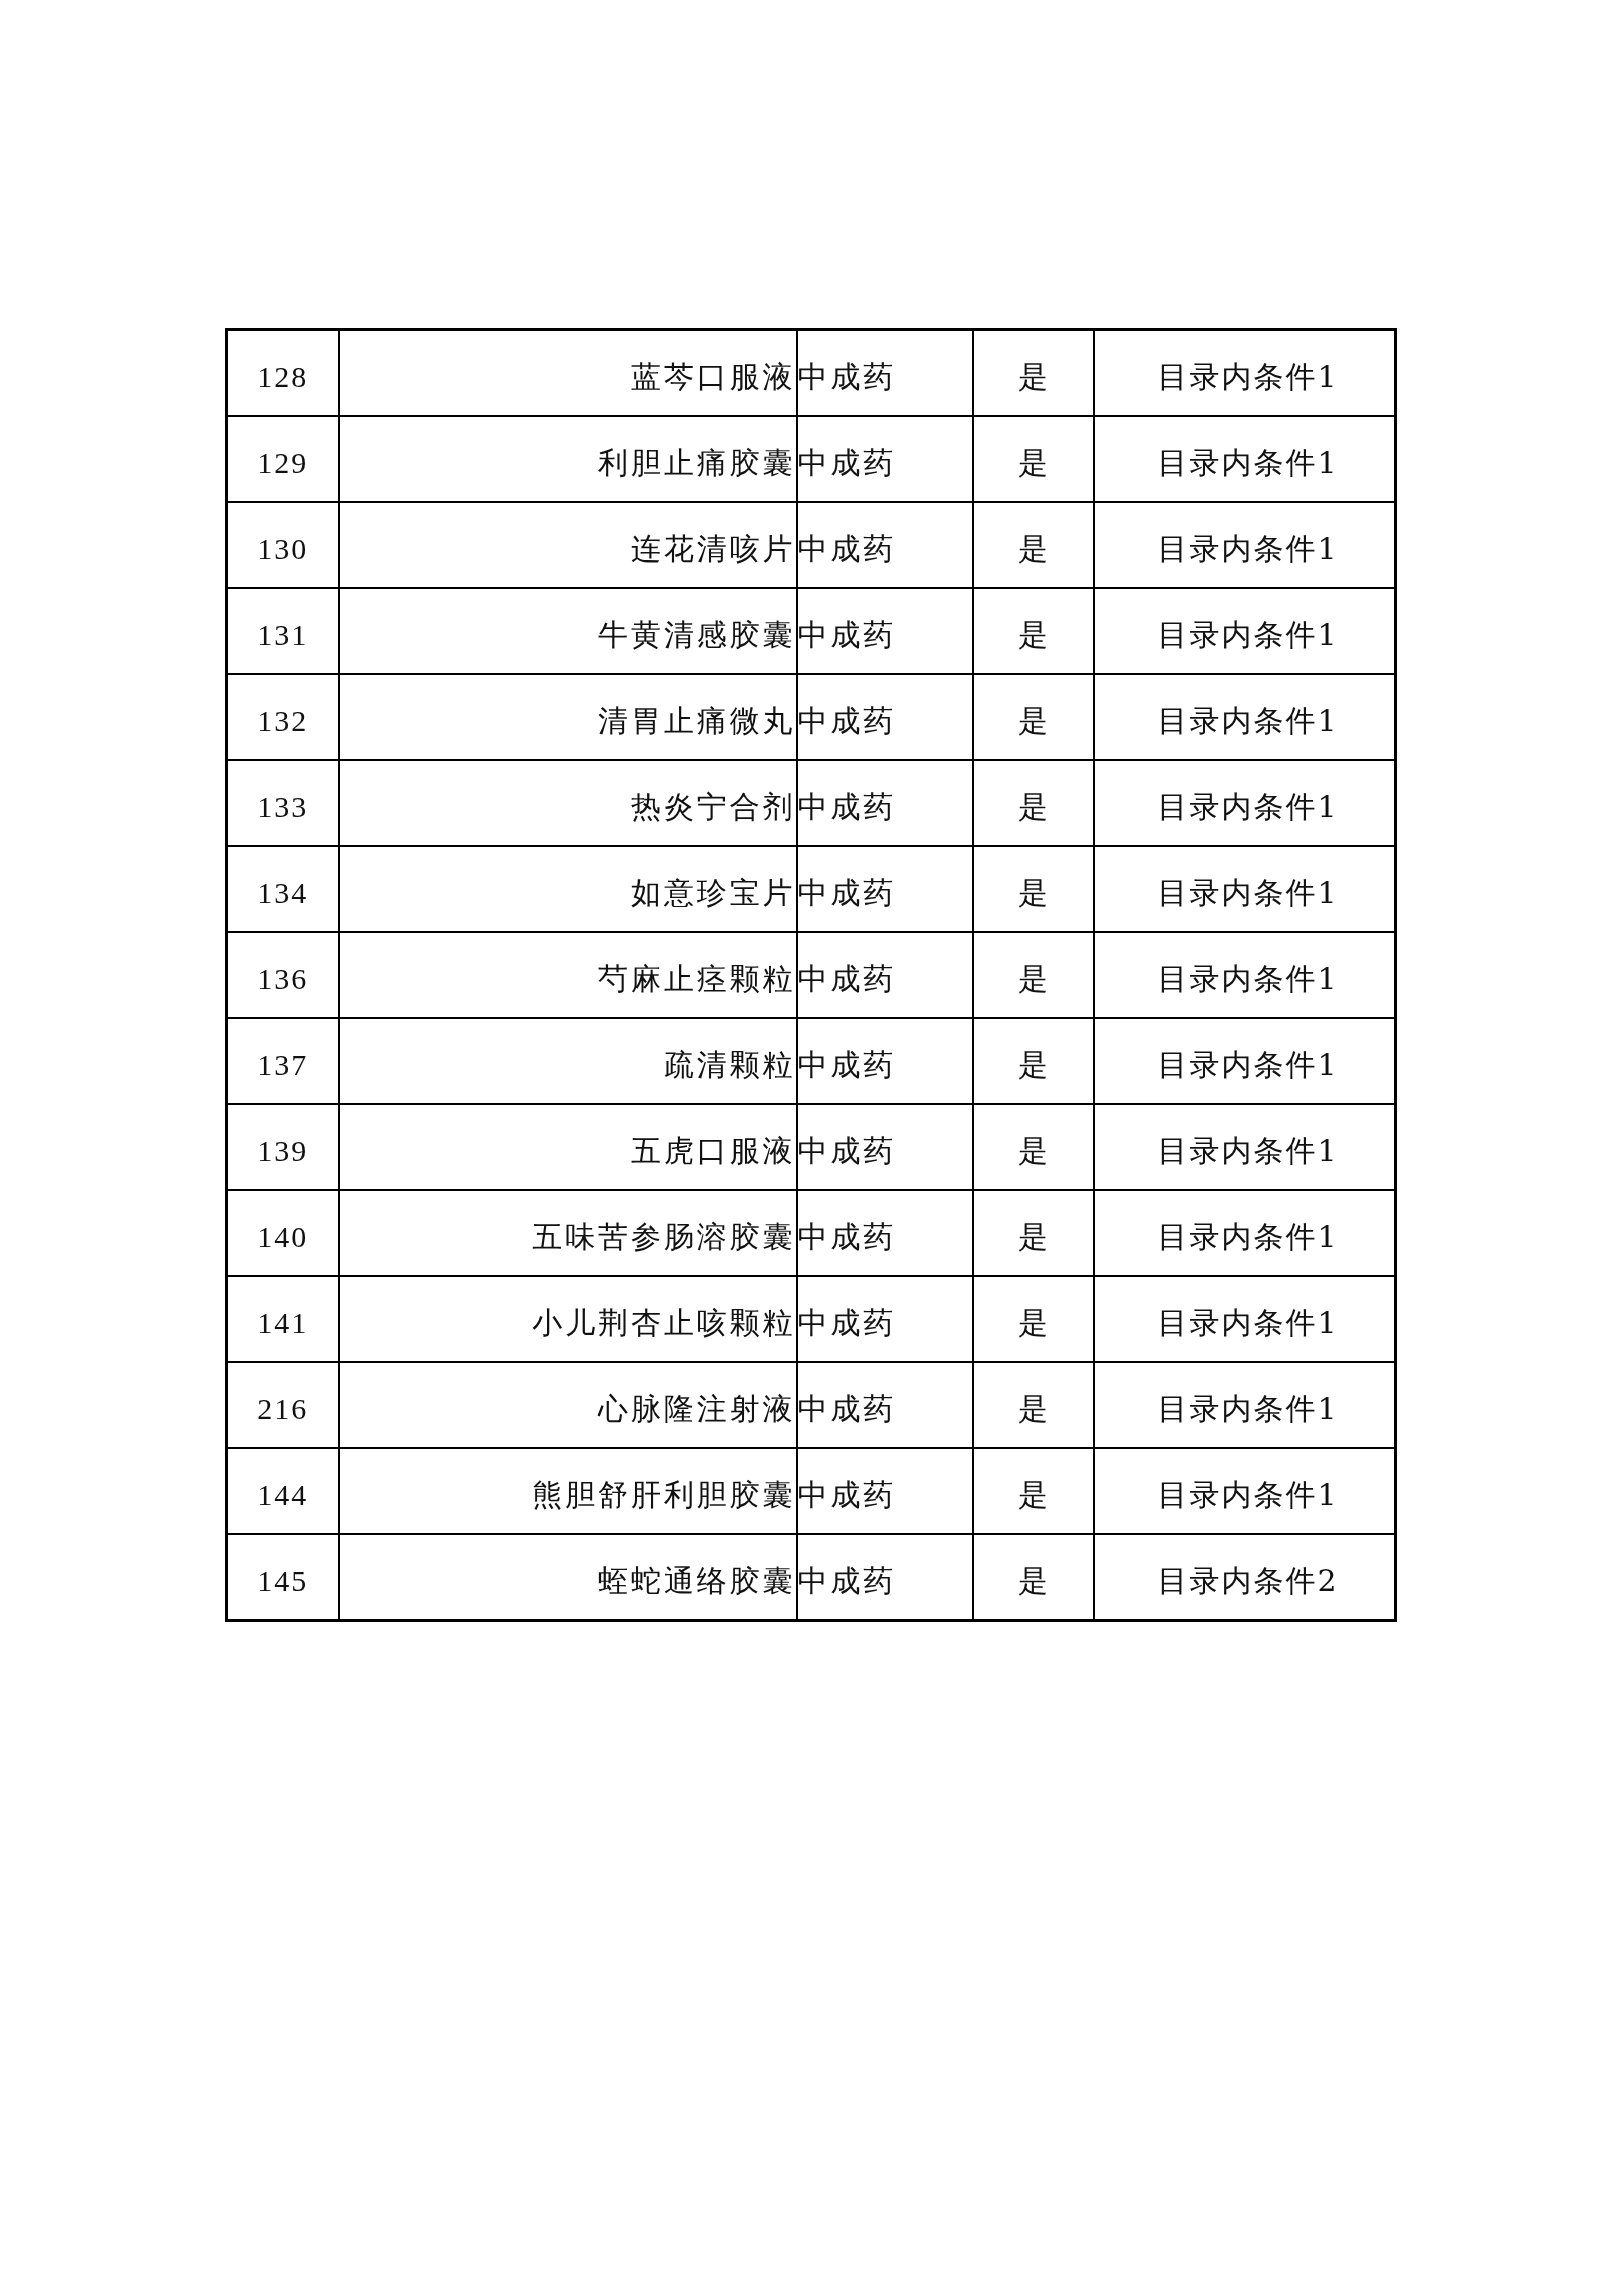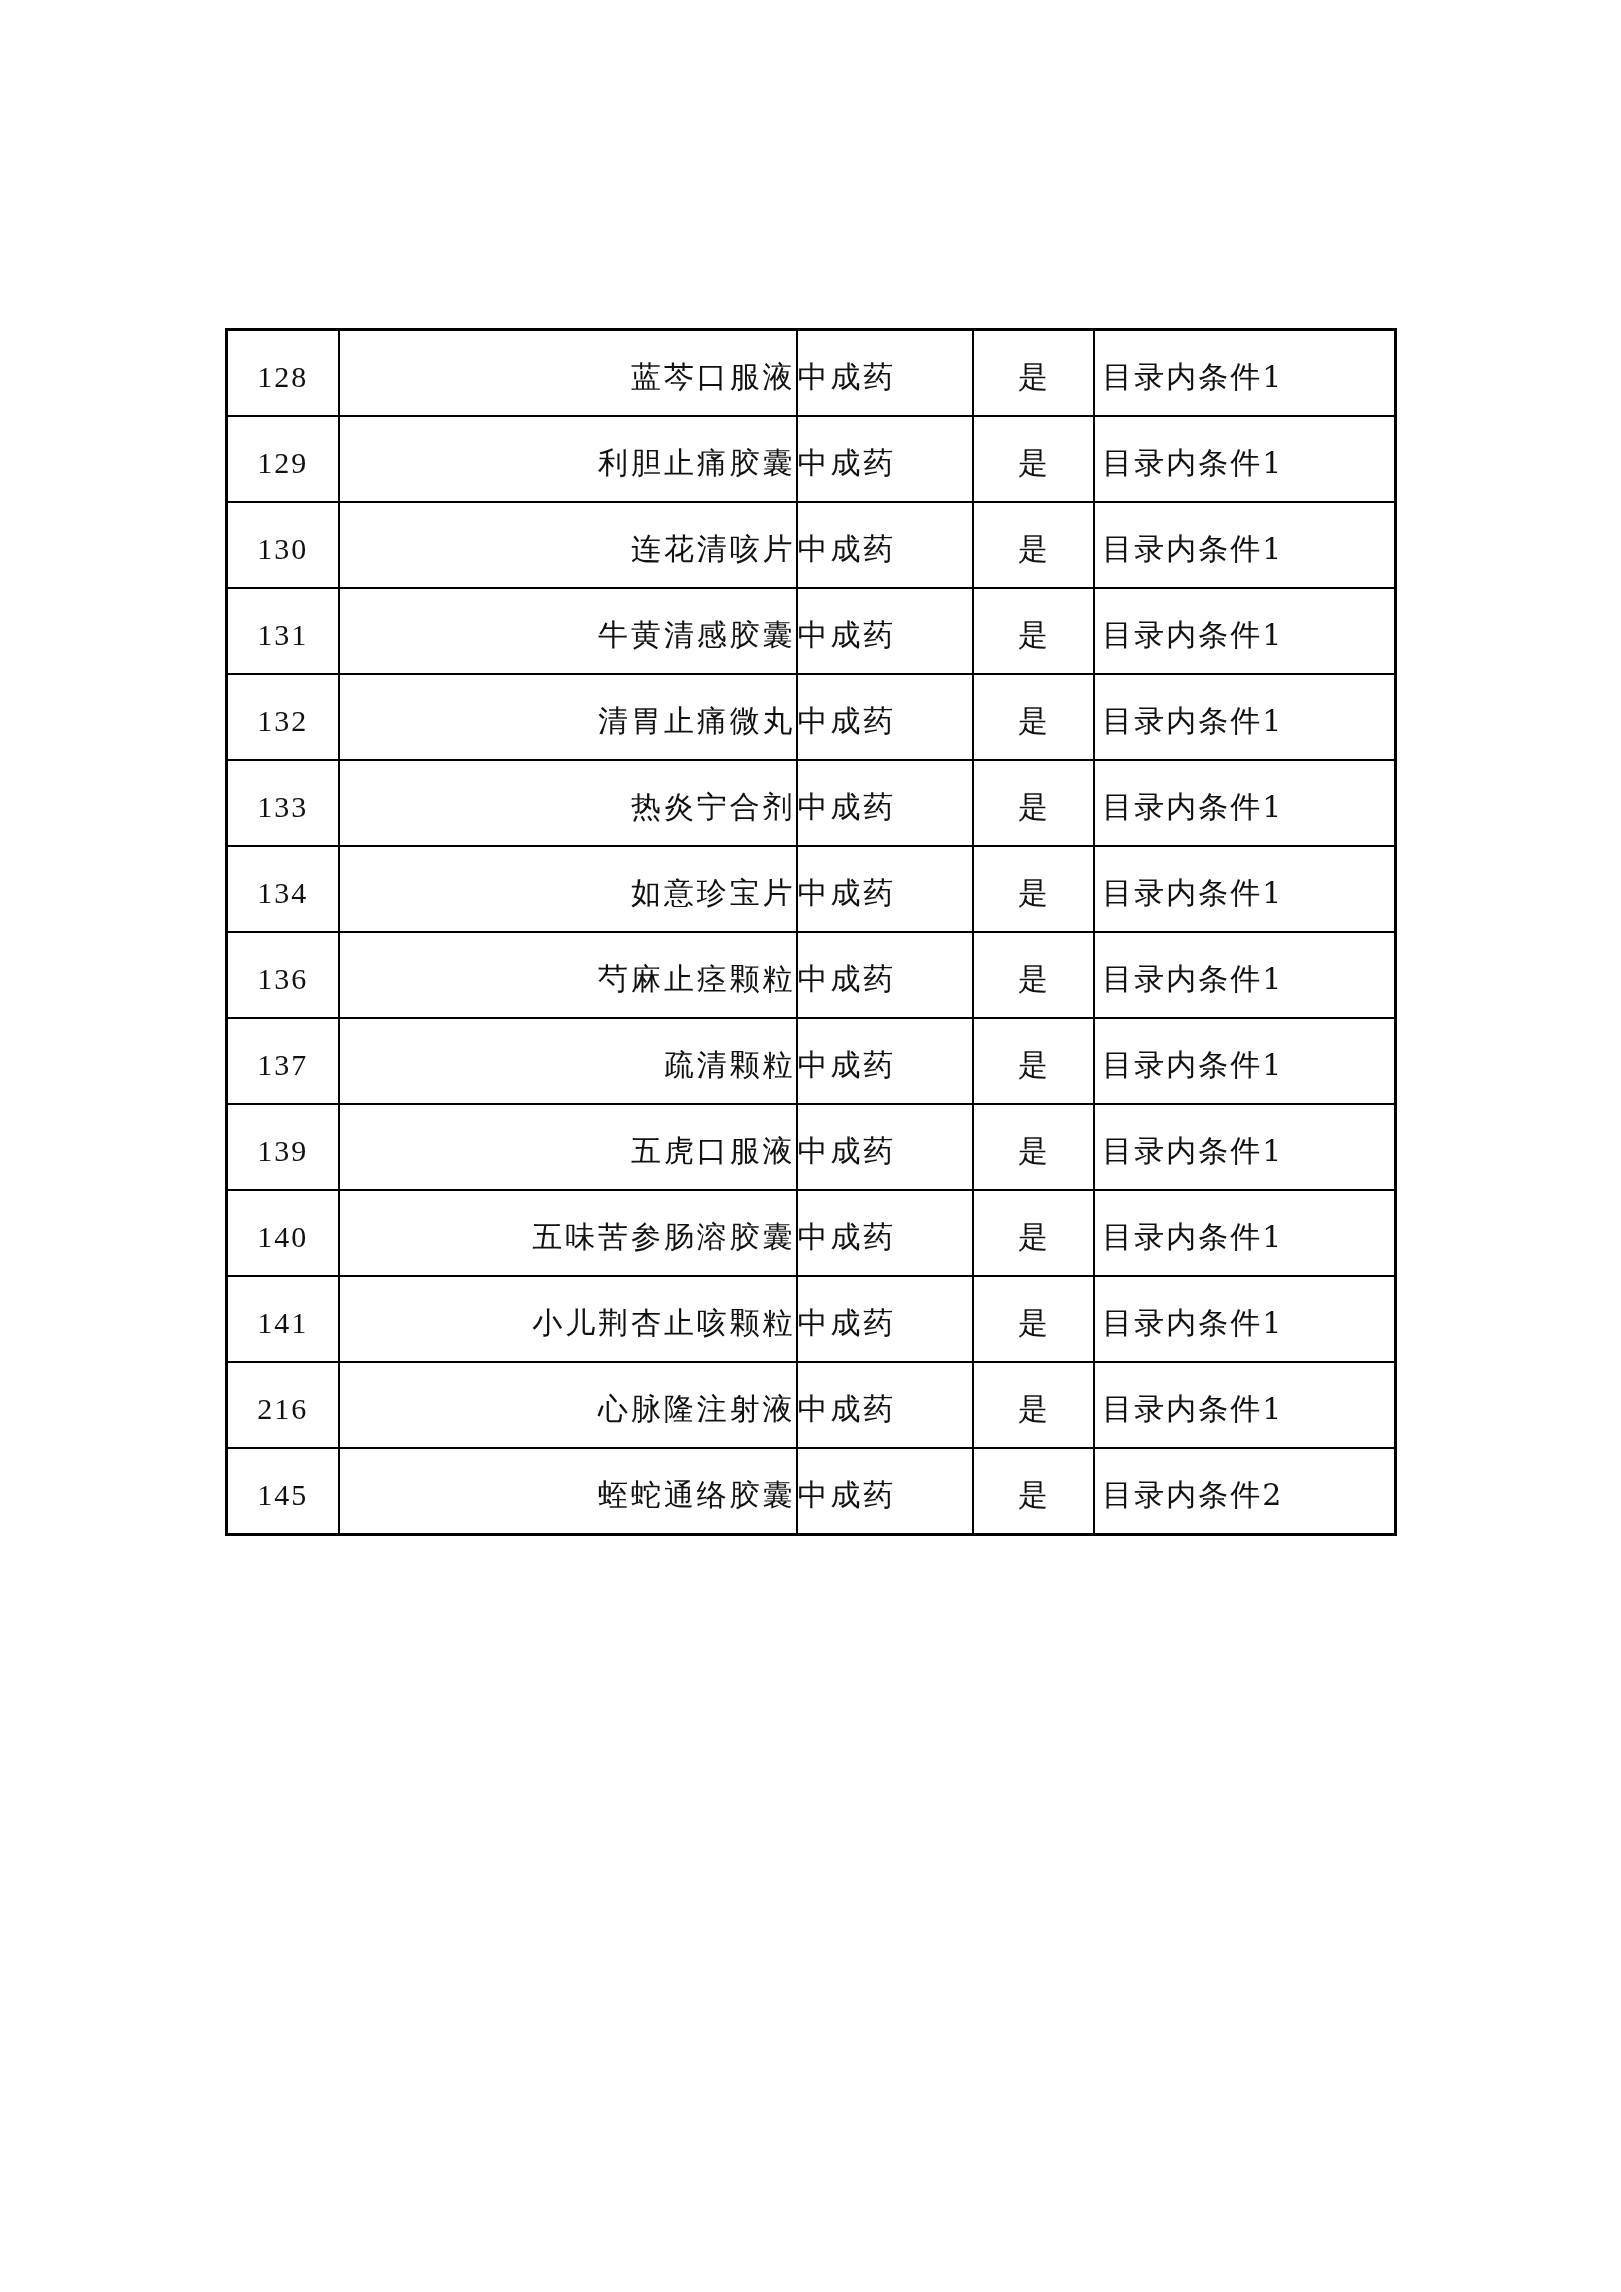--- a/index.html
+++ b/index.html
@@ -58,21 +58,21 @@
     padding-left: 5.9px !important;
     letter-spacing: 2.9px;
   }
   td.cell-type {
     letter-spacing: 2.9px;
   }
   td.cell-flag {
     text-align: center;
   }
   td.cell-cond {
-    text-align: left;
+    text-align: center;
     padding-left: 7.8px !important;
     letter-spacing: 2px;
   }
   .txt { display: inline-block; transform: translateY(3.9px); }
 </style>
 </head>
 <body>
 
 <div class="page">
   <table class="drug-table">
@@ -169,20 +169,27 @@
         <td class="cell-cond"><span class="txt">目录内条件1</span></td>
       </tr>
       <tr>
         <td class="cell-no"><span class="txt">216</span></td>
         <td class="cell-name"><span class="txt">心脉隆注射液</span></td>
         <td class="cell-type"><span class="txt">中成药</span></td>
         <td class="cell-flag"><span class="txt">是</span></td>
         <td class="cell-cond"><span class="txt">目录内条件1</span></td>
       </tr>
       <tr>
+        <td class="cell-no"><span class="txt">144</span></td>
+        <td class="cell-name"><span class="txt">熊胆舒肝利胆胶囊</span></td>
+        <td class="cell-type"><span class="txt">中成药</span></td>
+        <td class="cell-flag"><span class="txt">是</span></td>
+        <td class="cell-cond"><span class="txt">目录内条件1</span></td>
+      </tr>
+      <tr>
         <td class="cell-no"><span class="txt">145</span></td>
         <td class="cell-name"><span class="txt">蛭蛇通络胶囊</span></td>
         <td class="cell-type"><span class="txt">中成药</span></td>
         <td class="cell-flag"><span class="txt">是</span></td>
         <td class="cell-cond"><span class="txt">目录内条件2</span></td>
       </tr>
     </tbody>
   </table>
 </div>
 

